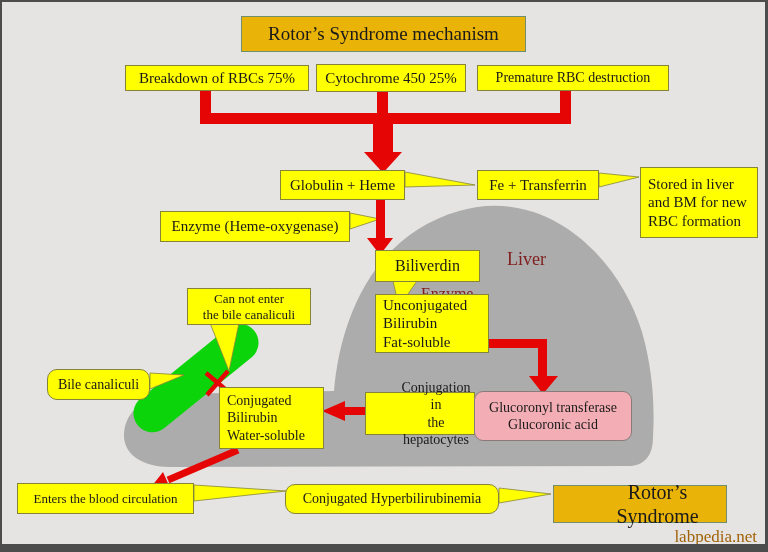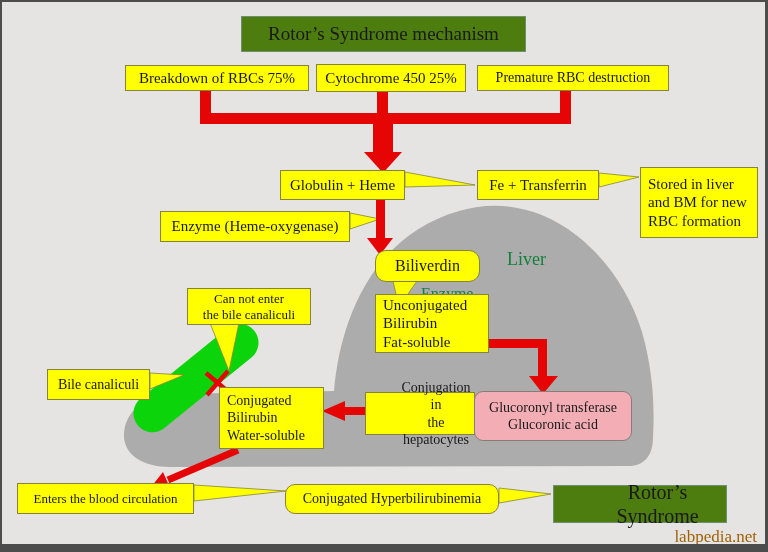--- a/index.html
+++ b/index.html
@@ -19,24 +19,24 @@
   .dbox{
     position:absolute;
     box-sizing:border-box;
     background:#ffff00;
     border:1px solid #85853a;
     display:flex;align-items:center;justify-content:center;
     text-align:center;
     font-size:15px;line-height:1.22;
     white-space:pre-line;
   }
-  .green{background:#4d7c0f;border-color:#6f8f6f;}
+  .green{background:#eab308;border-color:#6f8f6f;}
   .pink{background:#f3aeb5;border-color:#8a7a7a;}
   .left{justify-content:flex-start;text-align:left;padding-left:7px;}
-  .graylabel{position:absolute;color:#15803d;font-size:17px;}
+  .graylabel{position:absolute;color:#7f1d1d;font-size:17px;}
   .capsule{
     position:absolute;left:119px;top:357px;width:150px;height:38px;
     background:#0bd40b;border-radius:19px;
     transform:rotate(-39deg);
   }
   .watermark{position:absolute;right:8px;top:525px;font-size:17px;color:#a16207;}
 </style>
 </head>
 <body>
 
@@ -96,33 +96,33 @@
   <div class="dbox" style="left:475px;top:63px;width:192px;height:26px;font-size:14px;">Premature RBC destruction</div>
 
   <div class="dbox" style="left:475px;top:168px;width:122px;height:30px;">Fe + Transferrin</div>
   <div class="dbox" style="left:278px;top:168px;width:125px;height:30px;">Globulin + Heme</div>
   <div class="dbox left" style="left:638px;top:165px;width:118px;height:71px;">Stored in liver
 and BM for new
 RBC formation</div>
   <div class="dbox" style="left:158px;top:209px;width:190px;height:31px;">Enzyme (Heme-oxygenase)</div>
 
   <div class="graylabel" style="left:505px;top:247px;font-size:18px;">Liver</div>
-  <div class="dbox" style="left:373px;top:248px;width:105px;height:32px;font-size:16px;border-radius:11px;">Biliverdin</div>
+  <div class="dbox" style="left:373px;top:248px;width:105px;height:32px;font-size:16px;">Biliverdin</div>
   <div class="graylabel" style="left:419px;top:283px;font-size:16px;">Enzyme</div>
   <div class="dbox left" style="left:373px;top:292px;width:114px;height:59px;">Unconjugated
 Bilirubin
 Fat-soluble</div>
   <div class="dbox" style="left:363px;top:390px;width:110px;height:43px;font-size:14px;padding-left:32px;">Conjugation in
 the hepatocytes</div>
   <div class="dbox pink" style="left:472px;top:389px;width:158px;height:50px;font-size:14px;border-radius:9px;">Glucoronyl transferase
 Glucoronic acid</div>
 
   <div class="dbox" style="left:185px;top:286px;width:124px;height:37px;font-size:13px;">Can not enter
 the bile canaliculi</div>
-  <div class="dbox" style="left:45px;top:367px;width:103px;height:31px;font-size:14px;">Bile canaliculi</div>
+  <div class="dbox" style="left:45px;top:367px;width:103px;height:31px;font-size:14px;border-radius:10px;">Bile canaliculi</div>
   <div class="dbox left" style="left:217px;top:385px;width:105px;height:62px;font-size:14px;">Conjugated
 Bilirubin
 Water-soluble</div>
 
   <div class="dbox" style="left:15px;top:481px;width:177px;height:31px;font-size:13px;">Enters the blood circulation</div>
   <div class="dbox" style="left:283px;top:482px;width:214px;height:30px;font-size:14px;border-radius:10px;">Conjugated Hyperbilirubinemia</div>
   <div class="dbox green" style="left:551px;top:483px;width:174px;height:38px;font-size:20px;padding-left:35px;">Rotor’s Syndrome</div>
 
   <div class="watermark">labpedia.net</div>
 

